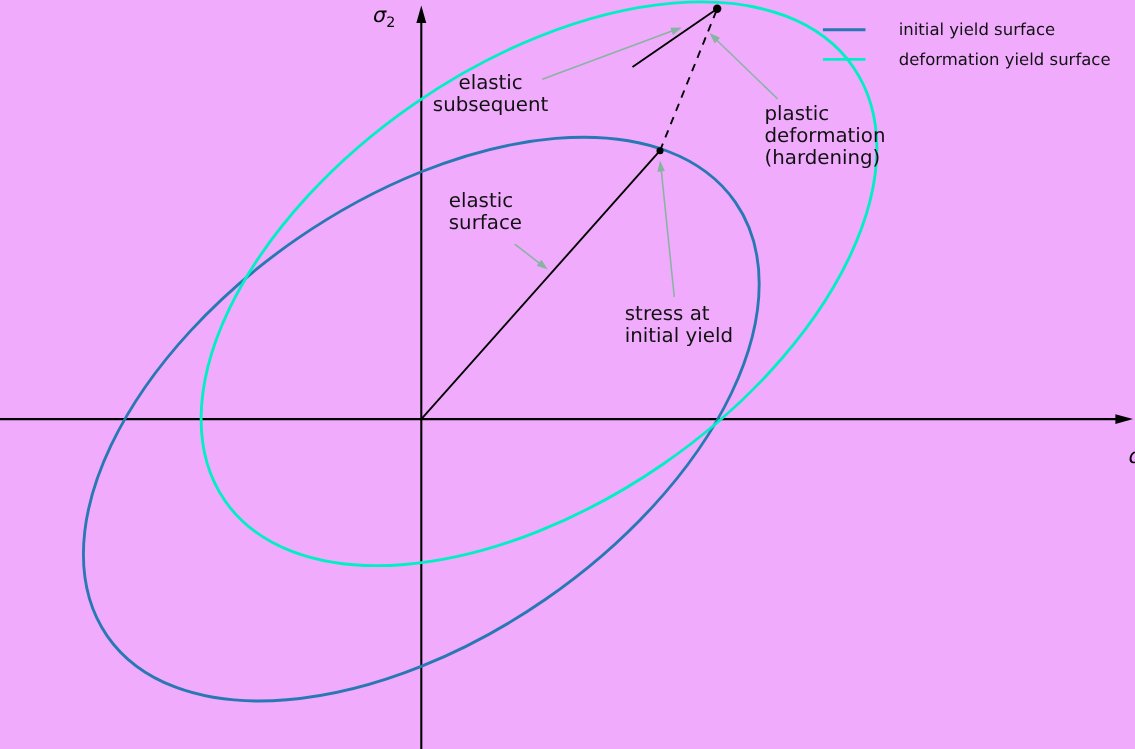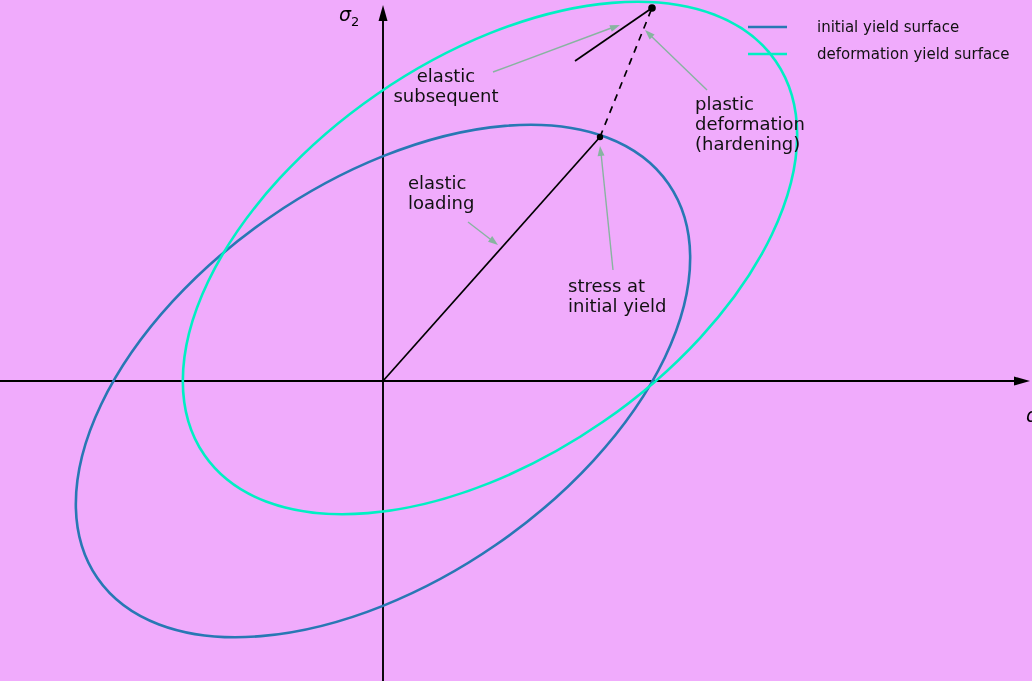--- a/index.html
+++ b/index.html
@@ -96,21 +96,21 @@
     </div>
   </div>
 
   <div class="ann center" style="left:446px; top:66px;">
     <span class="ln">elastic</span>
     <span class="ln">subsequent</span>
   </div>
 
   <div class="ann" style="left:408px; top:173px;">
     <span class="ln">elastic</span>
-    <span class="ln">loading</span>
+    <span class="ln">surface</span>
   </div>
 
   <div class="ann" style="left:568px; top:276px;">
     <span class="ln">stress at</span>
     <span class="ln">initial yield</span>
   </div>
 
   <div class="ann" style="left:695px; top:94px;">
     <span class="ln">plastic</span>
     <span class="ln">deformation</span>

